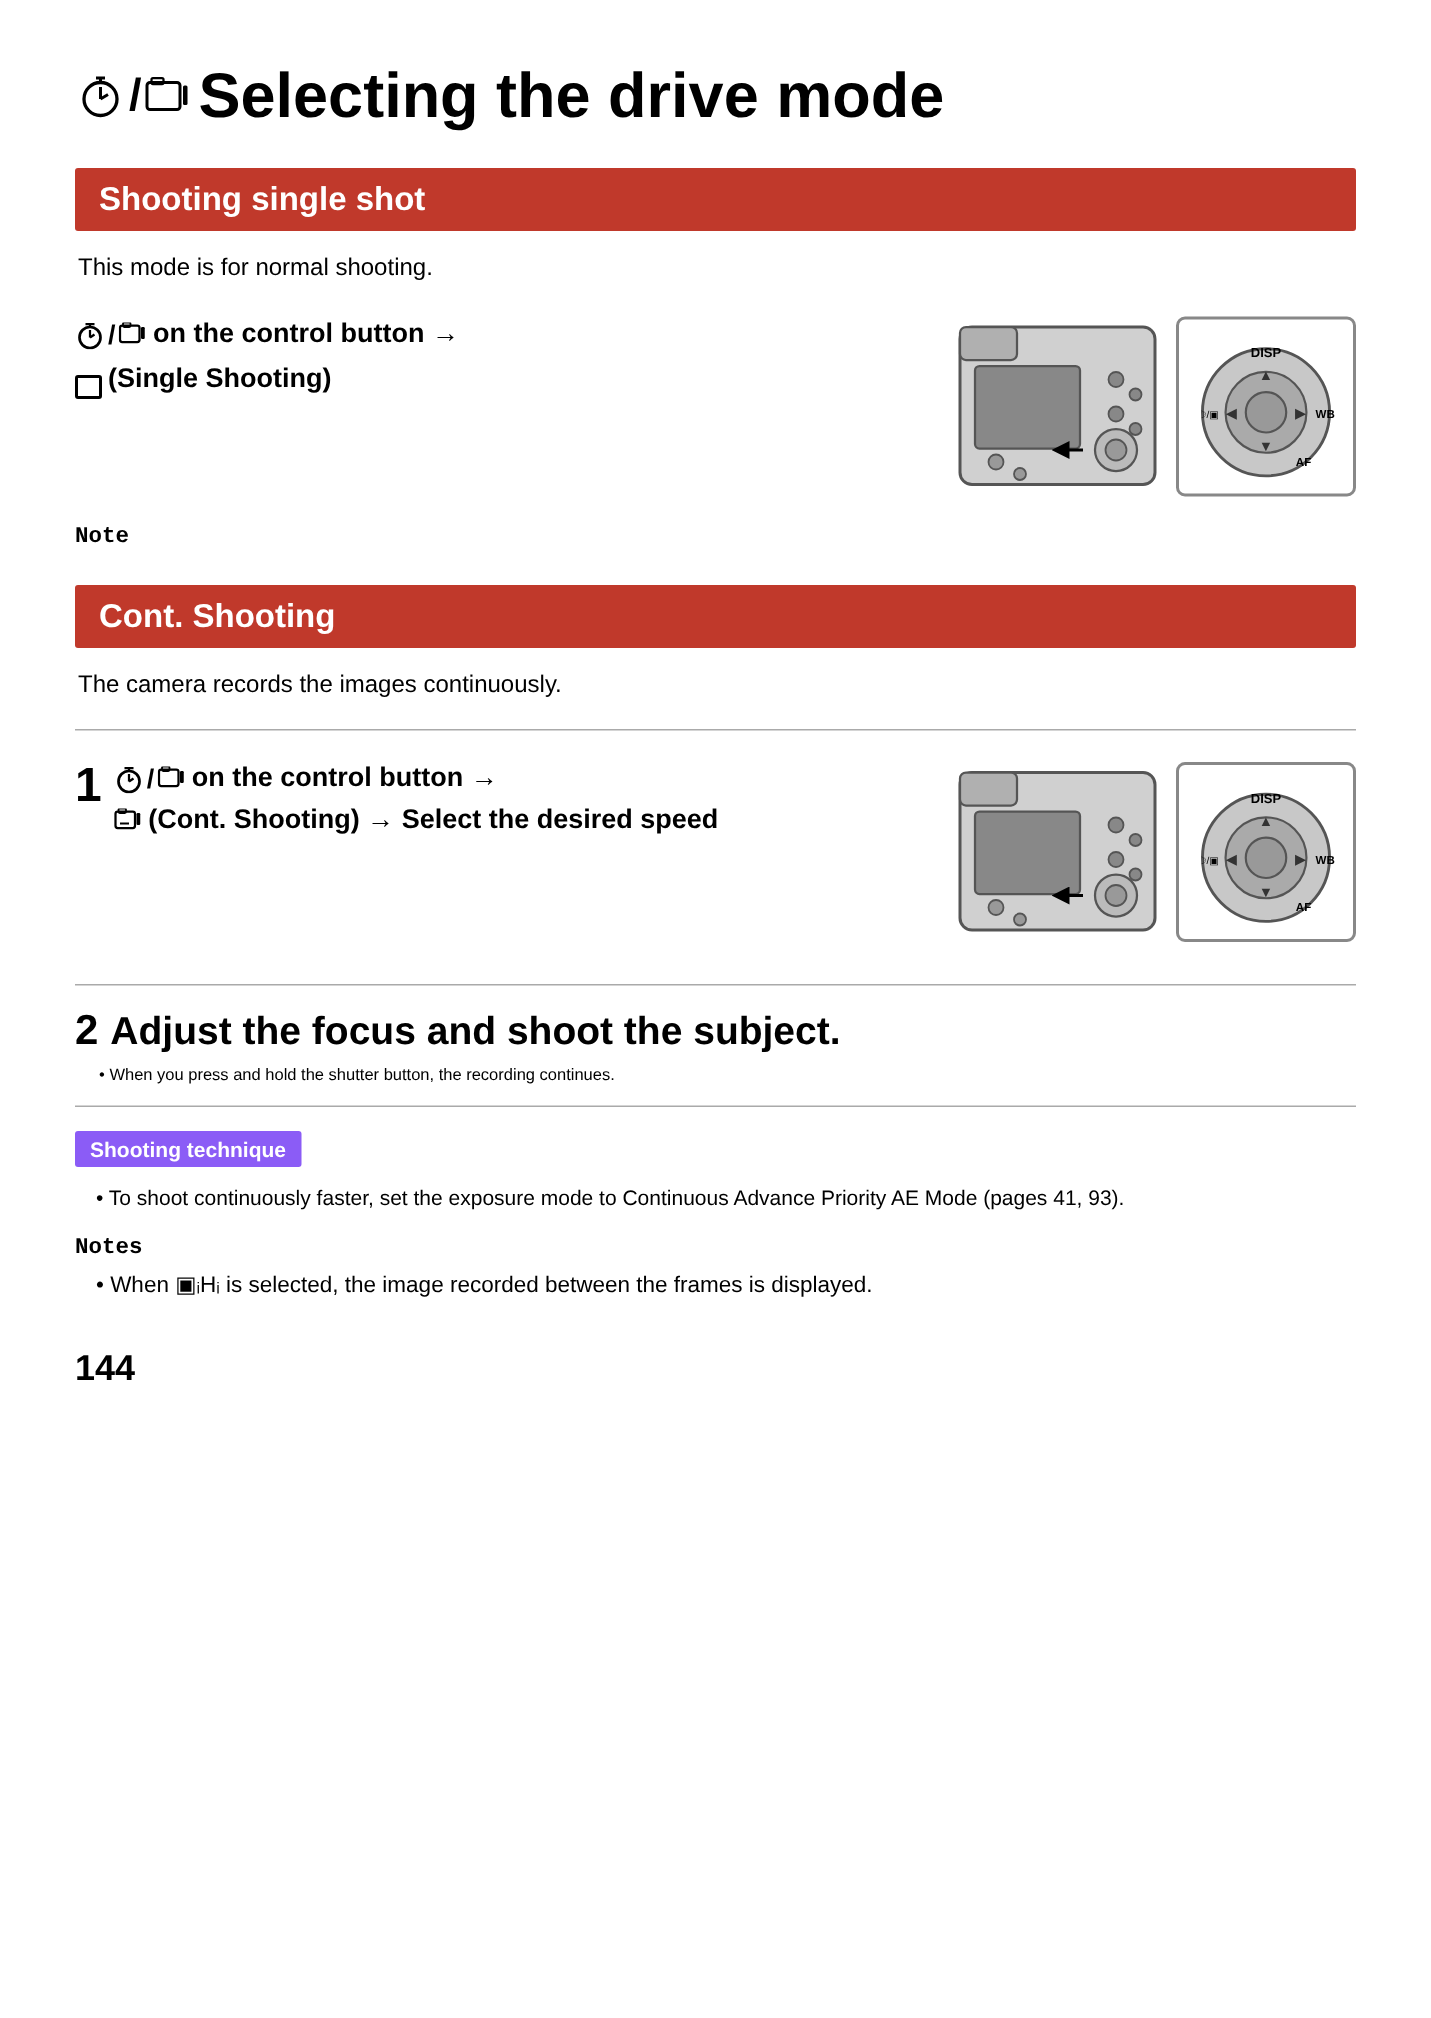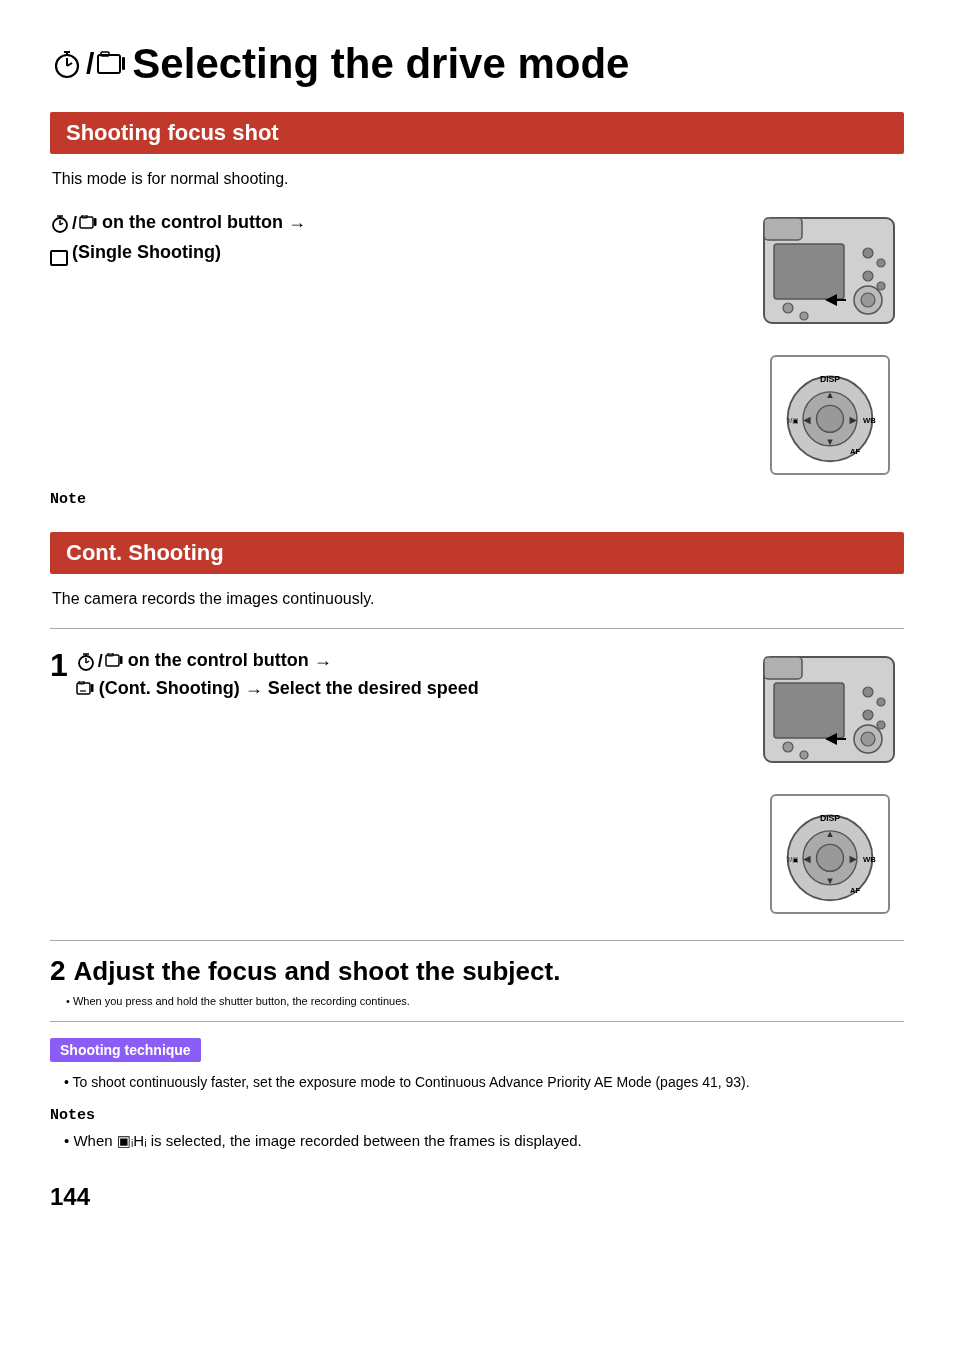--- a/index.html
+++ b/index.html
@@ -49,23 +49,22 @@
     }
     .step-instruction {
       font-size: 18px;
       font-weight: bold;
       line-height: 1.5;
       display: inline;
     }
     .camera-images {
       display: flex;
       align-items: center;
-      gap: 22px;
+      gap: 4px;
       flex-shrink: 0;
-      flex-direction: column;
     }
     .camera-dial-wrap {
       width: 120px;
       height: 120px;
       border: 2px solid #888;
       border-radius: 6px;
       padding: 6px;
       display: flex;
       align-items: center;
       justify-content: center;
@@ -169,21 +168,21 @@
     <svg width="30" height="26" viewBox="0 0 30 26">
       <rect x="2" y="4" width="22" height="18" rx="2" fill="none" stroke="#000" stroke-width="2"></rect>
       <rect x="5" y="1" width="8" height="4" rx="1" fill="none" stroke="#000" stroke-width="1.5"></rect>
       <rect x="26" y="6" width="3" height="13" rx="1" fill="#000"></rect>
     </svg>
   </span>
   <span>Selecting the drive mode</span>
 </div>
 
 <div class="shooting-single-section">
-  <div class="section-header">Shooting focus shot</div>
+  <div class="section-header">Shooting single shot</div>
   <p class="section-desc">This mode is for normal shooting.</p>
 
   <div class="step-row">
     <div class="step-text">
       <div class="single-shot-step">
         <span style="display:inline-flex; align-items:center; gap:2px; vertical-align:middle;">
           <svg width="20" height="20" viewBox="0 0 20 20">
             <circle cx="10" cy="12" r="7" fill="none" stroke="#000" stroke-width="1.8"></circle>
             <line x1="10" y1="12" x2="10" y2="7" stroke="#000" stroke-width="1.5"></line>
             <line x1="10" y1="12" x2="13" y2="10" stroke="#000" stroke-width="1.5"></line>

